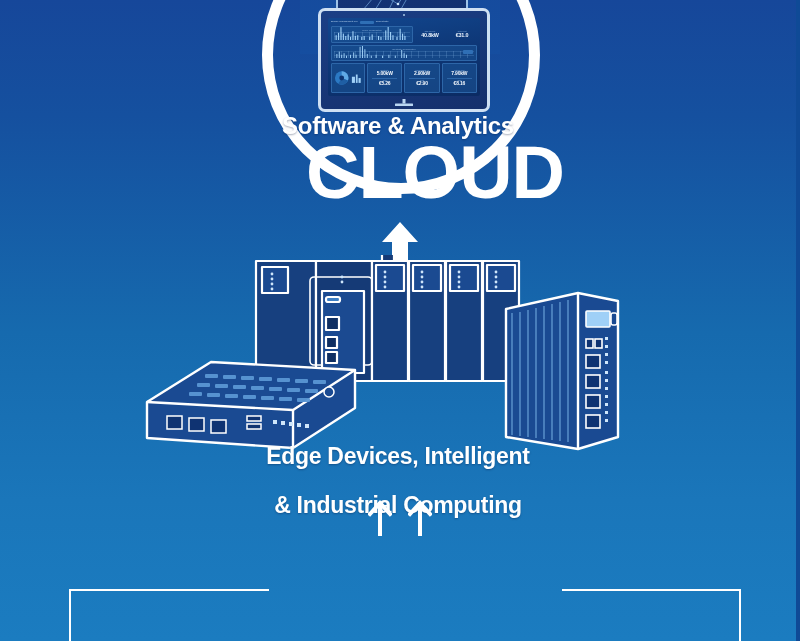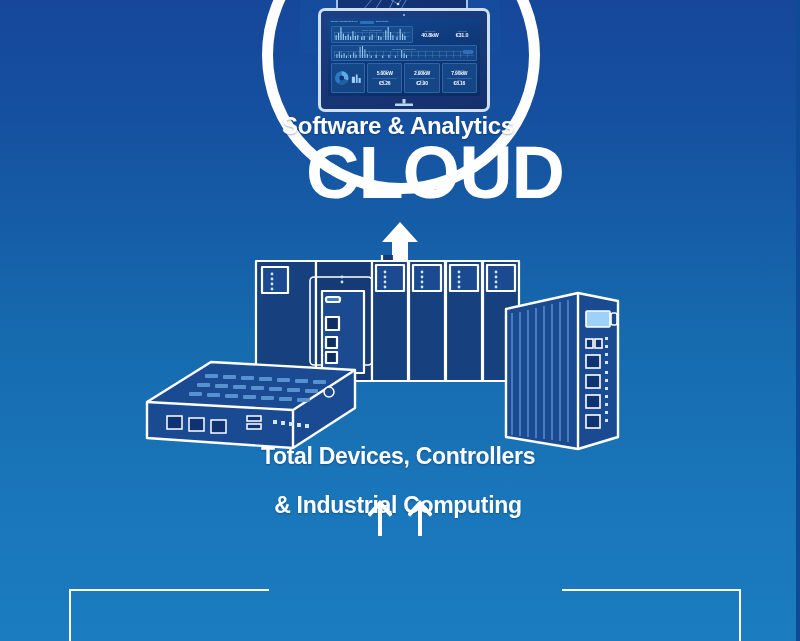--- a/index.html
+++ b/index.html
@@ -430,21 +430,21 @@
     </g>
     <g fill="#cfe6fb">
       <rect x="130" y="68" width="4" height="4"></rect>
         <rect x="138" y="69" width="4" height="4"></rect>
       <rect x="146" y="70" width="4" height="4"></rect>
         <rect x="154" y="71" width="4" height="4"></rect>
       <rect x="162" y="72" width="4" height="4"></rect>
     </g>
   </svg>
 
-  <div class="sub sub-edge1">Total Devices, Controllers</div>
+  <div class="sub sub-edge1">Edge Devices, Intelligent</div>
   <div class="sub sub-edge2">&amp; Industrial Computing</div>
 
   <svg class="arrow-sm a1" width="24" height="36" viewBox="0 0 24 36">
     <g stroke="#ffffff" stroke-width="4" fill="none" stroke-linecap="square">
       <line x1="12" y1="36" x2="12" y2="4"></line>
       <polyline points="2,14 12,3 22,14"></polyline>
     </g>
   </svg>
   <svg class="arrow-sm a2" width="24" height="36" viewBox="0 0 24 36">
     <g stroke="#ffffff" stroke-width="4" fill="none" stroke-linecap="square">

